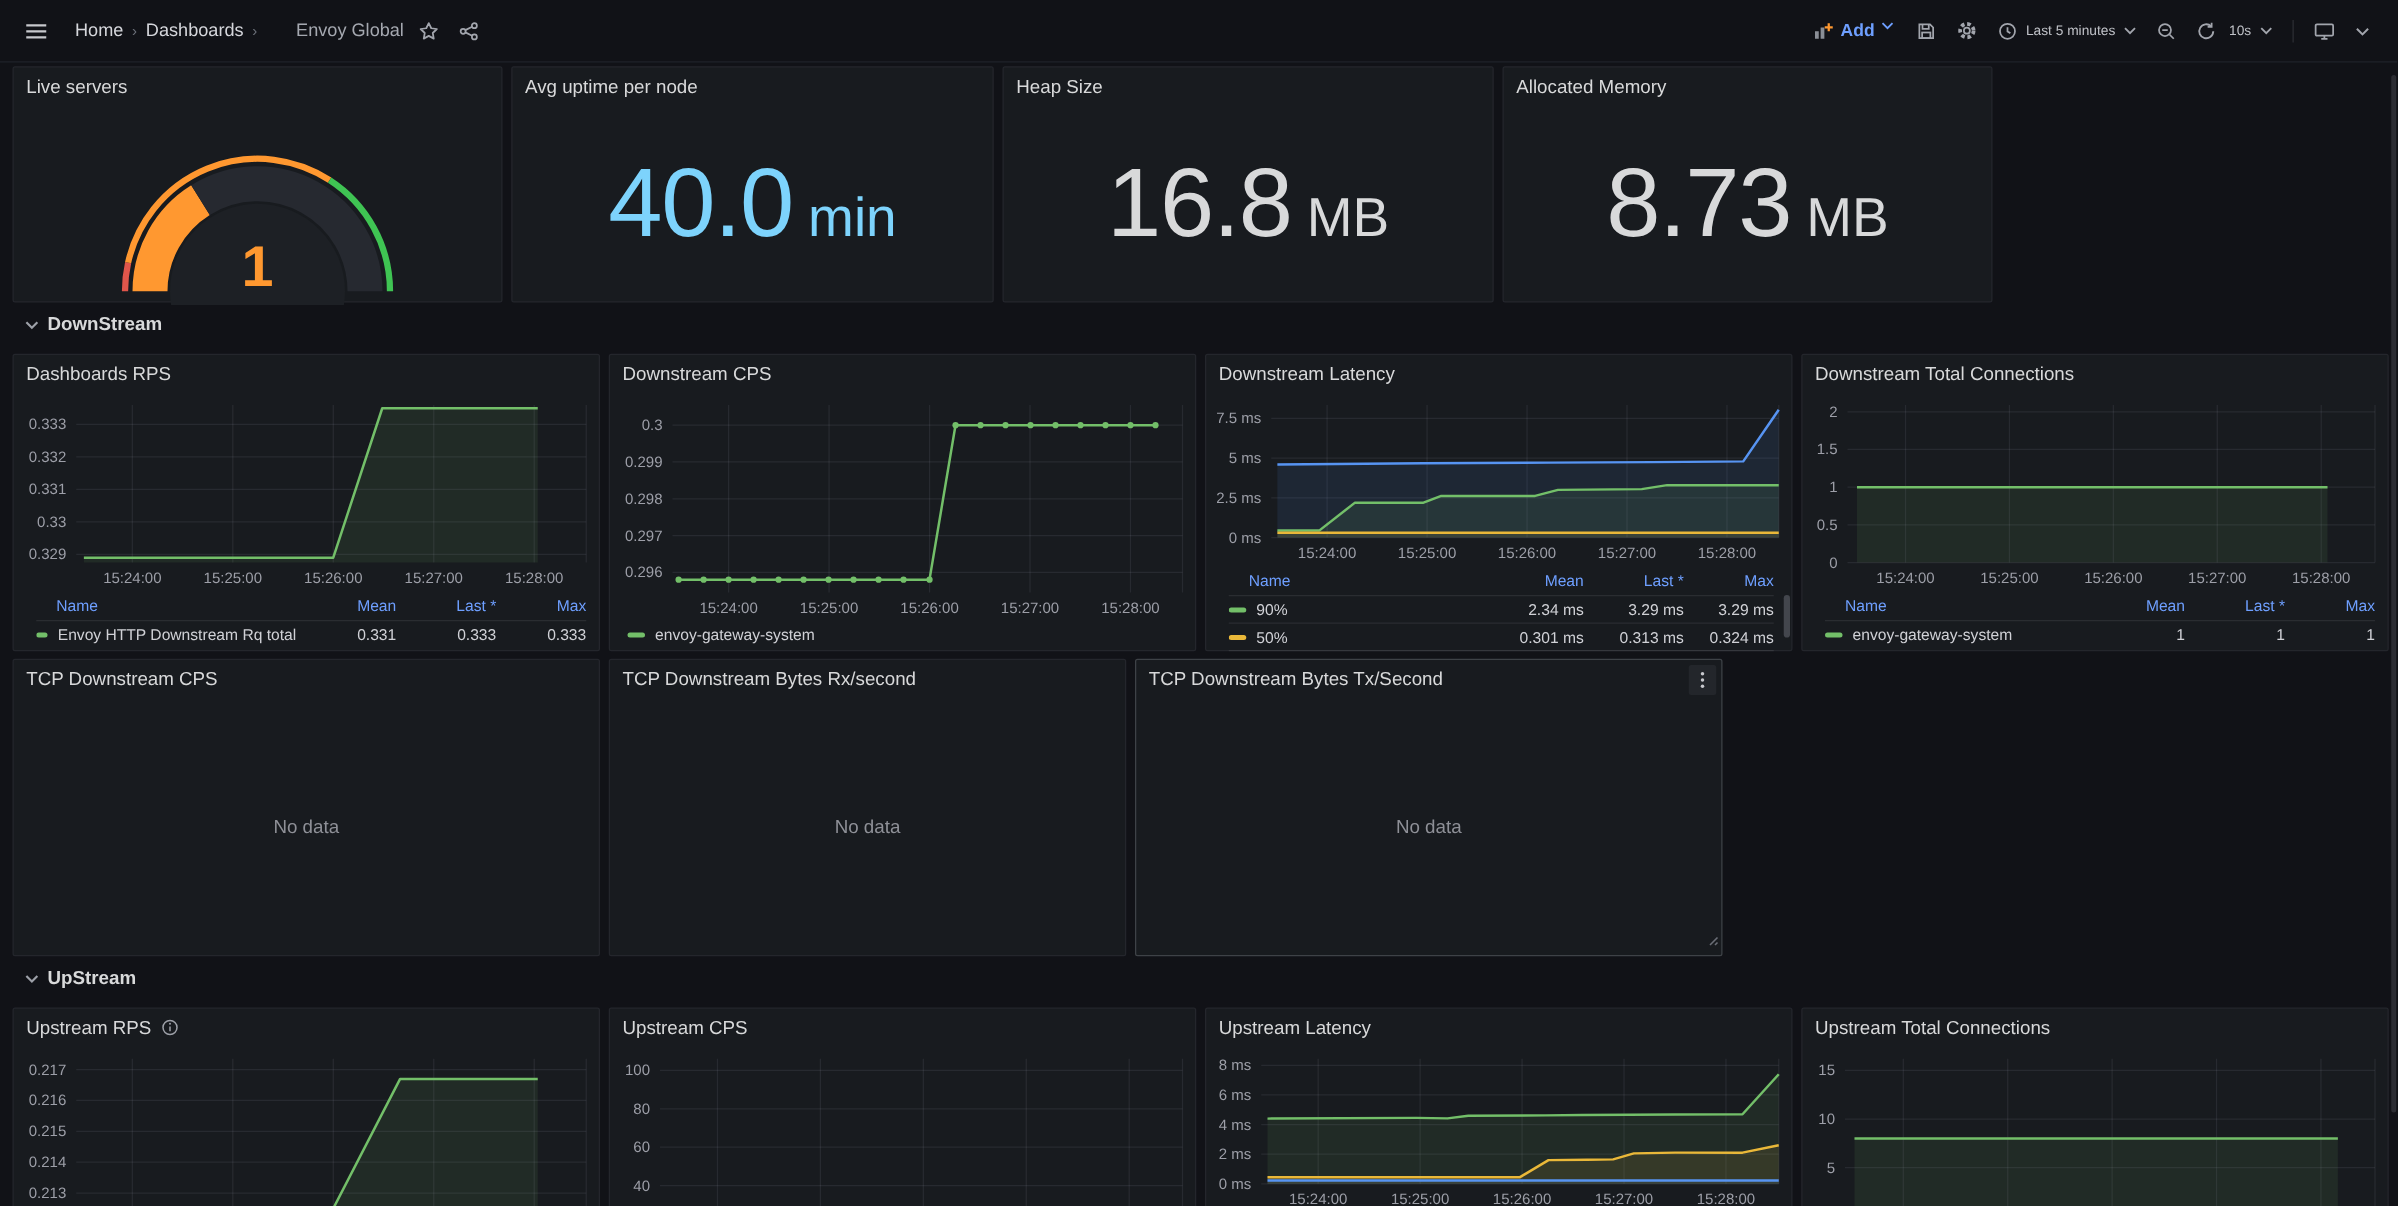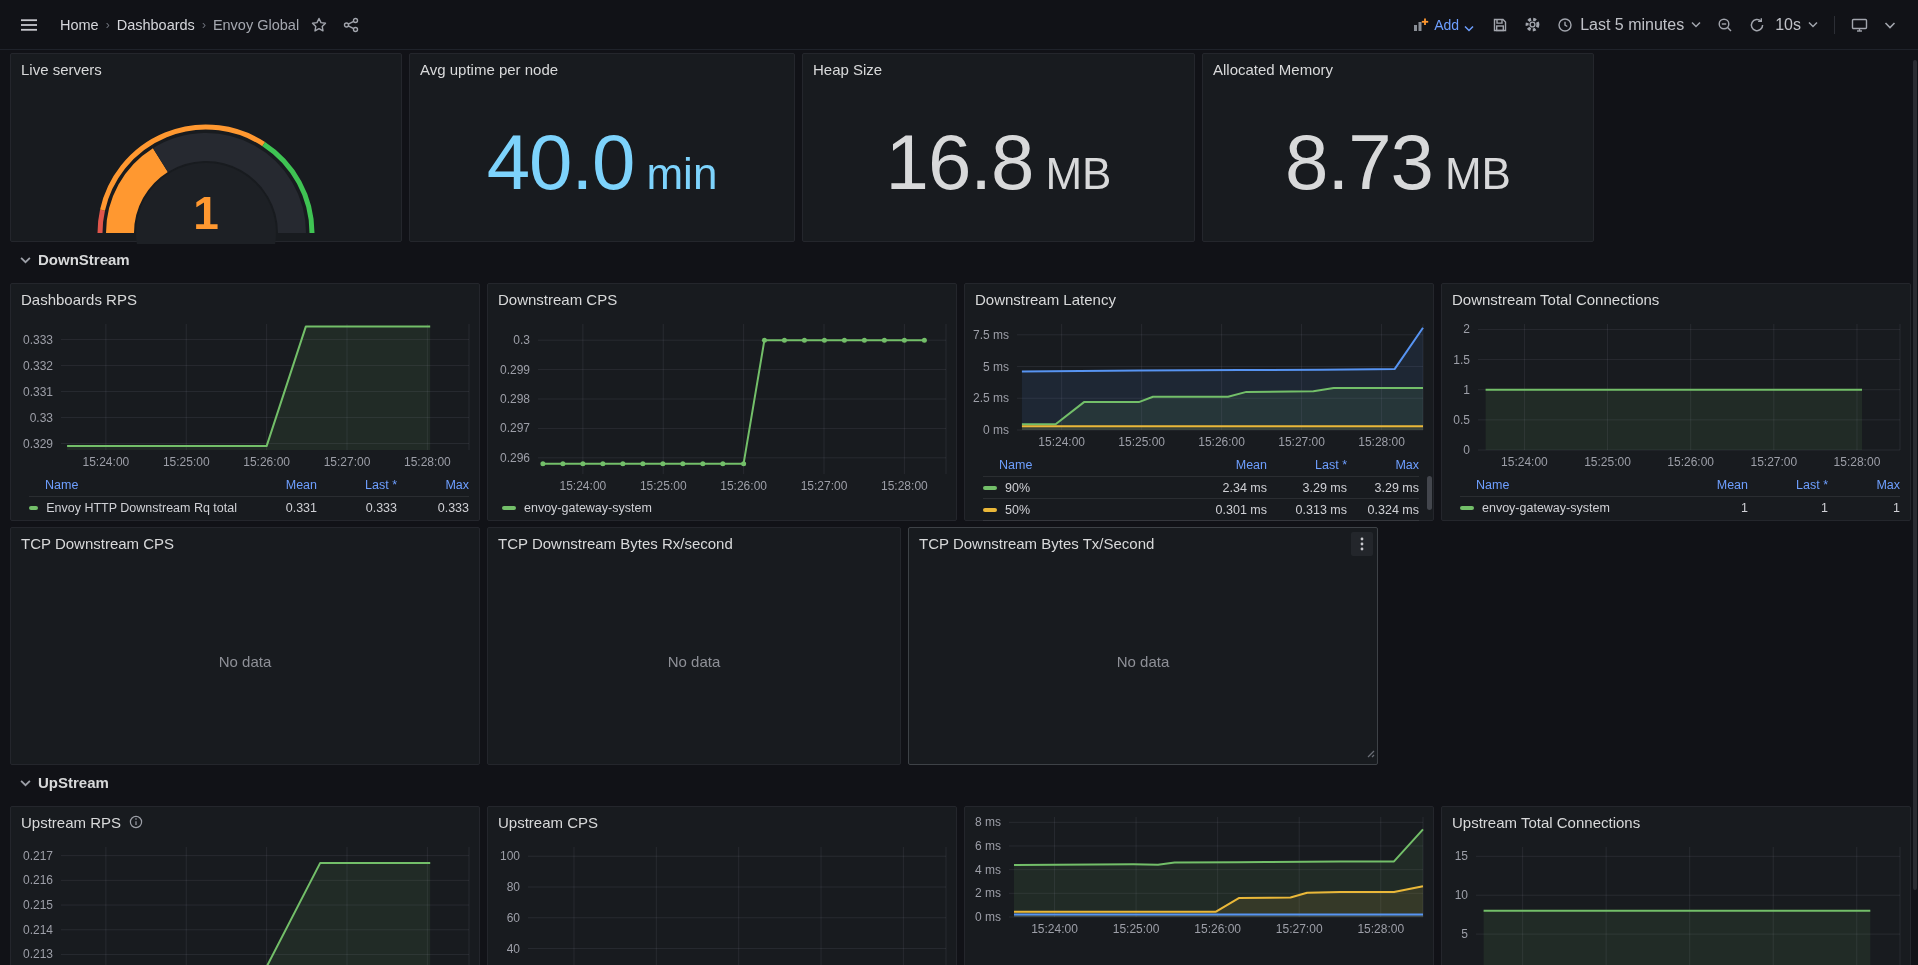--- a/index.html
+++ b/index.html
@@ -7,25 +7,25 @@
     font-family:"Liberation Sans", sans-serif; color:#ccccdc; }
   
   .nav { height:50px; display:flex; align-items:center; justify-content:space-between;
     padding:0 14px 0 12px; background:#111217; border-bottom:1px solid #1f222a; }
   .nav-left, .nav-right { display:flex; align-items:center; }
   .icon-btn { display:flex; align-items:center; justify-content:center; padding:0 8px; height:30px;
     cursor:pointer; color:#a2a5ad; }
   .icon-btn svg { display:block; }
   .crumbs { display:flex; align-items:center; margin-left:10px; font-size:14.5px; }
   .crumb { color:#d5d6db; font-weight:500; padding:0 4px; cursor:pointer; }
-  .crumb.dim { color:#a5a8b0; font-weight:400; }
+  .crumb.dim { color:#a5a8b0; font-weight:400;margin-left:24px; }
   .crumb-sep { color:#6b6f78; font-size:12px; padding:0 3px; }
-  .addgrp { display:flex; align-items:flex-end; gap:5px; color:#6E9FFF; font-size:14px; font-weight:400;
+  .addgrp { display:flex; align-items:flex-start; gap:5px; color:#6E9FFF; font-size:14px; font-weight:700;
     padding:0 10px; cursor:pointer; }
-  .navtxt { color:#c0c2c8; font-size:16px; display:flex; align-items:center; gap:7px; padding:0 8px; cursor:pointer; }
+  .navtxt { color:#c0c2c8; font-size:11px; display:flex; align-items:center; gap:7px; padding:0 8px; cursor:pointer; }
   .vdiv { width:1px; height:18px; background:#2c2e35; margin:0 8px; }
   
   .content { position:absolute; top:33px; left:0; right:0; bottom:0; padding:1px 7px 0 10px; overflow:hidden; }
   .row { display:flex; gap:7px; margin-top:6px; }
   .row.first { margin-top:0; padding-top:19px; }
   .sec { height:35px; display:flex; align-items:center; gap:7px; padding-left:10px;
     font-size:15px; font-weight:600; color:#d8d9da; cursor:pointer; }
   .sec svg { color:#9da0a8; }
   .panel { background:#181b1f; border:1px solid #24262c; border-radius:2px; position:relative; }
   .panel.hovered { border-color:#3e4247; }
@@ -549,20 +549,23 @@
             <line x1="458" y1="10" x2="458" y2="130" stroke="rgba(204,204,220,0.09)"></line>
             <text x="85.97999999999999" y="146" text-anchor="middle" fill="#9d9fa8" font-size="12">15:24:00</text>
             <text x="168.326" y="146" text-anchor="middle" fill="#9d9fa8" font-size="12">15:25:00</text>
             <text x="250.672" y="146" text-anchor="middle" fill="#9d9fa8" font-size="12">15:26:00</text>
             <text x="333.018" y="146" text-anchor="middle" fill="#9d9fa8" font-size="12">15:27:00</text>
             <text x="415.36400000000003" y="146" text-anchor="middle" fill="#9d9fa8" font-size="12">15:28:00</text>
           </svg></div>
 
     </div>
     <div class="panel" style="width:470px">
+      <div class="p-title">
+          <span>Upstream Latency</span>
+        </div>
       <div class="chart-wrap" style="height: 132px;"><svg width="468" height="132">
             <line x1="44" y1="15.325443786982243" x2="458" y2="15.325443786982243" stroke="rgba(204,204,220,0.09)"></line>
             <text x="36" y="19.32544378698224" text-anchor="end" fill="#9d9fa8" font-size="12">8 ms</text>
             <line x1="44" y1="38.99408284023668" x2="458" y2="38.99408284023668" stroke="rgba(204,204,220,0.09)"></line>
             <text x="36" y="42.99408284023668" text-anchor="end" fill="#9d9fa8" font-size="12">6 ms</text>
             <line x1="44" y1="62.662721893491124" x2="458" y2="62.662721893491124" stroke="rgba(204,204,220,0.09)"></line>
             <text x="36" y="66.66272189349112" text-anchor="end" fill="#9d9fa8" font-size="12">4 ms</text>
             <line x1="44" y1="86.33136094674556" x2="458" y2="86.33136094674556" stroke="rgba(204,204,220,0.09)"></line>
             <text x="36" y="90.33136094674556" text-anchor="end" fill="#9d9fa8" font-size="12">2 ms</text>
             <line x1="44" y1="110" x2="458" y2="110" stroke="rgba(204,204,220,0.09)"></line>

